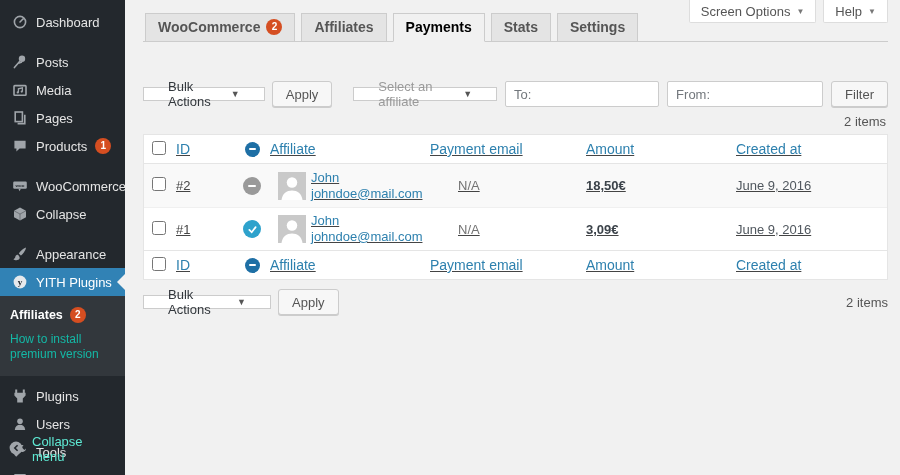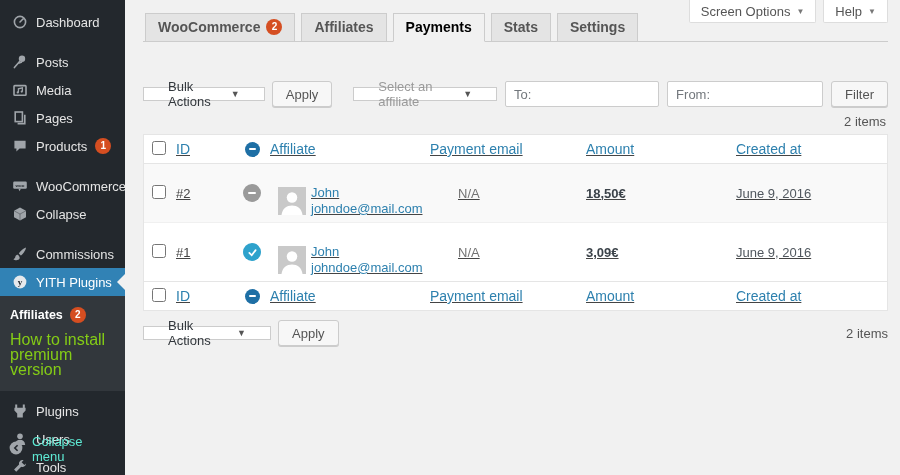--- a/index.html
+++ b/index.html
@@ -47,21 +47,21 @@
   }
   .submenu { background: #32373c; padding: 6px 0 10px; }
   .submenu-current {
     display: flex; align-items: center; gap: 7px;
     padding: 5px 10px;
     color: #fff; font-weight: bold; font-size: 12.5px;
     cursor: pointer;
   }
   .submenu-link {
     padding: 4px 10px;
-    color: #84cc16; font-size: 16px; line-height: 15px;
+    color: #14b8a6; font-size: 12px; line-height: 15px;
     cursor: pointer;
   }
   .collapse-item {
     position: absolute; bottom: 4px; left: 0; right: 0;
     display: flex; align-items: center; gap: 8px;
     padding: 7px 8px;
     color: #5eead4; font-size: 13px; cursor: pointer;
   }
   .collapse-item svg { width: 16px; height: 16px; }
 
@@ -157,21 +157,21 @@
     width: 18px; height: 18px; border-radius: 50%;
     display: flex; align-items: center; justify-content: center;
   }
   .status-circle.small { width: 15px; height: 15px; }
   .status-header { background: #1e6fa5; }
   .status-pending { background: #9a9a9a; }
   .status-completed { background: #2ea2cc; }
   .minus-bar { width: 8px; height: 2px; background: #fff; border-radius: 1px; }
   .minus-bar.tiny { width: 7px; }
   .check-glyph svg { width: 11px; height: 11px; display: block; }
-  .cell-affiliate { display: flex; align-items: center; gap: 5px; padding: 5px 8px; margin-top: 16px; }
+  .cell-affiliate { display: flex; align-items: center; gap: 5px; padding: 5px 8px; }
   .avatar { width: 28px; height: 28px; background: #c9c9c9; flex: 0 0 auto; overflow: hidden; }
   .avatar svg { display: block; width: 28px; height: 28px; }
   .aff-lines { display: flex; flex-direction: column; line-height: 16px; }
   .aff-lines a { font-size: 13px; color: #2d80ae; text-decoration: none; cursor: pointer; }
   .cell-plain { font-size: 13px; color: #737373; margin-left: 28px; }
   .cell-amount { font-size: 13px; font-weight: 600; color: #3c434a; }
   .cell-date { font-size: 13px; color: #50575e; }
 
   .toolbar-bottom { margin-top: 9px; display: flex; align-items: center; }
   .toolbar-bottom .items-count-inline { margin-left: auto; font-size: 13px; color: #555; }
@@ -255,21 +255,21 @@
     <span>Collapse</span>
   </div>
 
   <div class="menu-item gap">
     <span class="mi-icon">
       <svg viewBox="0 0 20 20">
           <path d="M17.5 2c-3.5 1-7.5 5-9 7.5l2.5 2.5C13.5 10.5 17 6 17.5 2z" fill="currentColor"></path>
           <path d="M7.5 11c-2 0-3 1-3.4 2.8-.3 1.3-1 2.2-2.3 2.8 1.8 1.6 6.2 1.8 7.5-.6.7-1.3.3-3-1.8-5z" fill="currentColor"></path>
         </svg>
     </span>
-    <span>Commissions</span>
+    <span>Appearance</span>
   </div>
 
   <div class="menu-item active">
     <span class="mi-icon">
       <svg viewBox="0 0 20 20">
           <circle cx="10" cy="10" r="8" fill="#e6e9ec"></circle>
           <text x="10" y="14.2" text-anchor="middle" font-size="11.5" font-weight="bold" fill="#23282d" font-family="Liberation Serif, serif">y</text>
         </svg>
     </span>
     <span>YITH Plugins</span>

